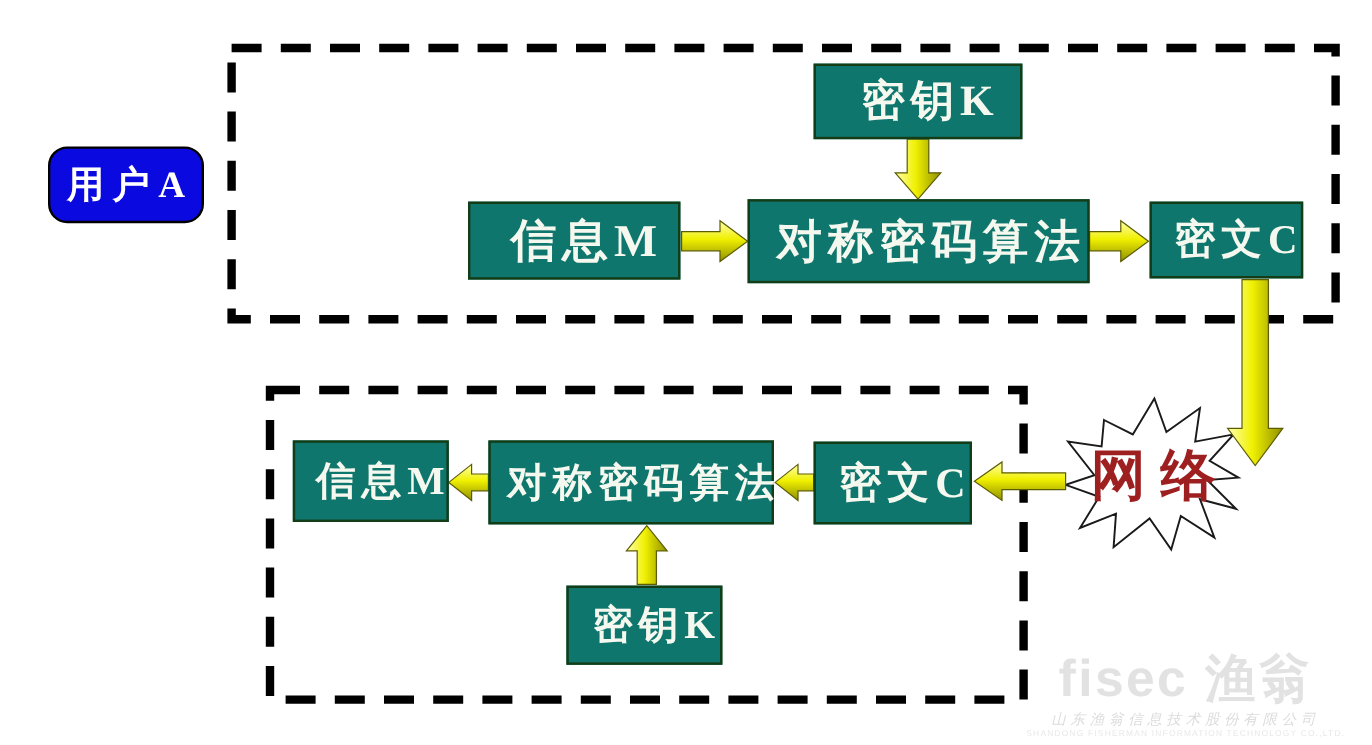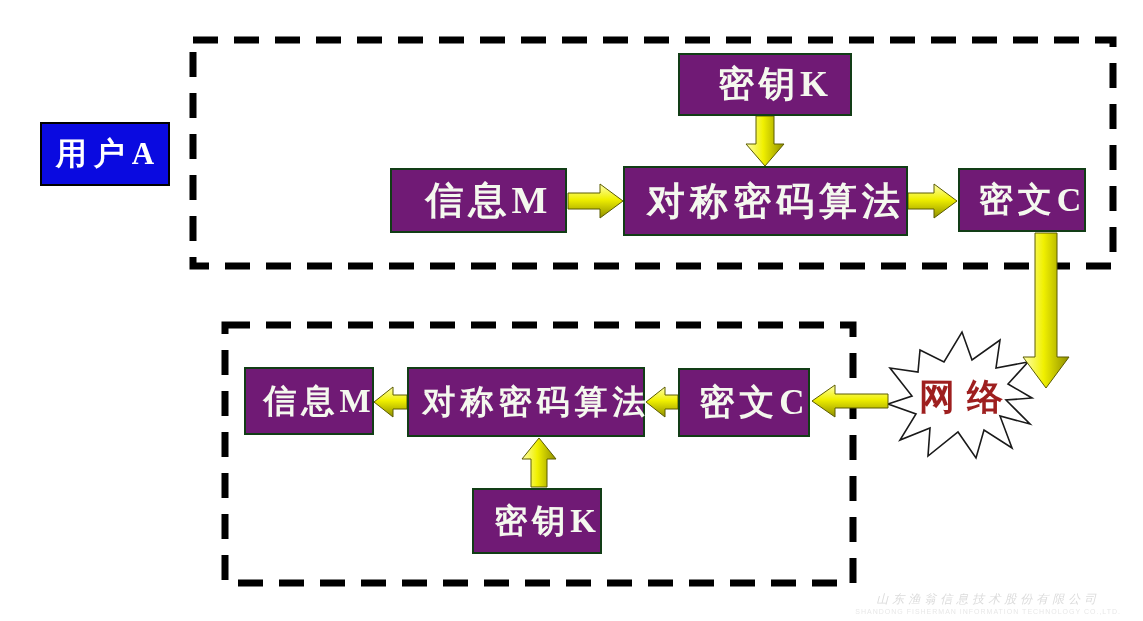--- a/index.html
+++ b/index.html
@@ -15,21 +15,21 @@
   .node {
     position: absolute;
     display: flex;
     align-items: center;
     justify-content: center;
     font-weight: bold;
     box-sizing: border-box;
     white-space: nowrap;
   }
   .box-green {
-    background: #701a75;
+    background: #0f766e;
     border: 2px solid #123d16;
     color: #f4f8ee;
     letter-spacing: 5px;
     text-indent: 5px;
     padding-left: 16px;
   }
   .box-blue {
     background: #0a0ae0;
     border: 2px solid #000000;
     color: #ffffff;
@@ -98,52 +98,53 @@
     <polygon points="568,193 600,193 600,184 623,201 600,218 600,209 568,209" fill="url(#gradV)" stroke="#5c5c00" stroke-width="1"></polygon>
     <polygon points="756,116 774,116 774,144 784,144 765,166 746,144 756,144" fill="url(#gradH)" stroke="#5c5c00" stroke-width="1"></polygon>
     <polygon points="908,193 934,193 934,184 957,201 934,218 934,209 908,209" fill="url(#gradV)" stroke="#5c5c00" stroke-width="1"></polygon>
     <polygon points="1035,233 1057,233 1057,357 1069,357 1046,388 1023,357 1035,357" fill="url(#gradH)" stroke="#5c5c00" stroke-width="1"></polygon>
     <polygon points="888,394 835,394 835,385 812,401 835,417 835,408 888,408" fill="url(#gradV)" stroke="#5c5c00" stroke-width="1"></polygon>
     <polygon points="678,395 665,395 665,387 646,402 665,417 665,409 678,409" fill="url(#gradV)" stroke="#5c5c00" stroke-width="1"></polygon>
     <polygon points="407,395 393,395 393,387 374,402 393,417 393,409 407,409" fill="url(#gradV)" stroke="#5c5c00" stroke-width="1"></polygon>
     <polygon points="531,487 531,459 522,459 539,438 556,459 547,459 547,487" fill="url(#gradH)" stroke="#5c5c00" stroke-width="1"></polygon>
   </svg>
 
-  <div class="node box-blue" style="left:40px; top:122px; width:130px; height:64px; font-size:31px;">
+  <div class="node box-blue" style="left:40px; top:122px; width:130px; height:64px; font-size:31px;border-radius:16px;">
     <span>用户A</span>
   </div>
 
   <div class="node box-green" style="left:678px; top:53px; width:174px; height:63px; font-size:36px;">
     <span>密钥K</span>
   </div>
   <div class="node box-green" style="left:390px; top:168px; width:177px; height:65px; font-size:38px;">
     <span>信息M</span>
   </div>
   <div class="node box-green" style="left:623px; top:166px; width:285px; height:70px; font-size:38px;">
     <span>对称密码算法</span>
   </div>
   <div class="node box-green" style="left:958px; top:168px; width:128px; height:64px; font-size:34px;">
     <span>密文C</span>
   </div>
 
-  <div class="node network-label" style="left:898px; top:372px; width:126px; height:50px; font-size:36px;">
+  <div class="node network-label" style="left:898px; top:372px; width:126px; height:50px; font-size:46px;">
     <span>网络</span>
   </div>
 
   <div class="node box-green" style="left:244px; top:367px; width:130px; height:68px; font-size:33px;">
     <span>信息M</span>
   </div>
   <div class="node box-green" style="left:407px; top:367px; width:238px; height:70px; font-size:33px;">
     <span>对称密码算法</span>
   </div>
   <div class="node box-green" style="left:678px; top:368px; width:132px; height:69px; font-size:35px;">
     <span>密文C</span>
   </div>
   <div class="node box-green" style="left:472px; top:488px; width:130px; height:66px; font-size:33px;">
     <span>密钥K</span>
   </div>
 
   <div class="watermark">
+    <div class="wm-logo">fisec 渔翁</div>
     <div class="wm-cn">山东渔翁信息技术股份有限公司</div>
     <div class="wm-en">SHANDONG FISHERMAN INFORMATION TECHNOLOGY CO.,LTD.</div>
   </div>
 
 </div>
 
 </body></html>

